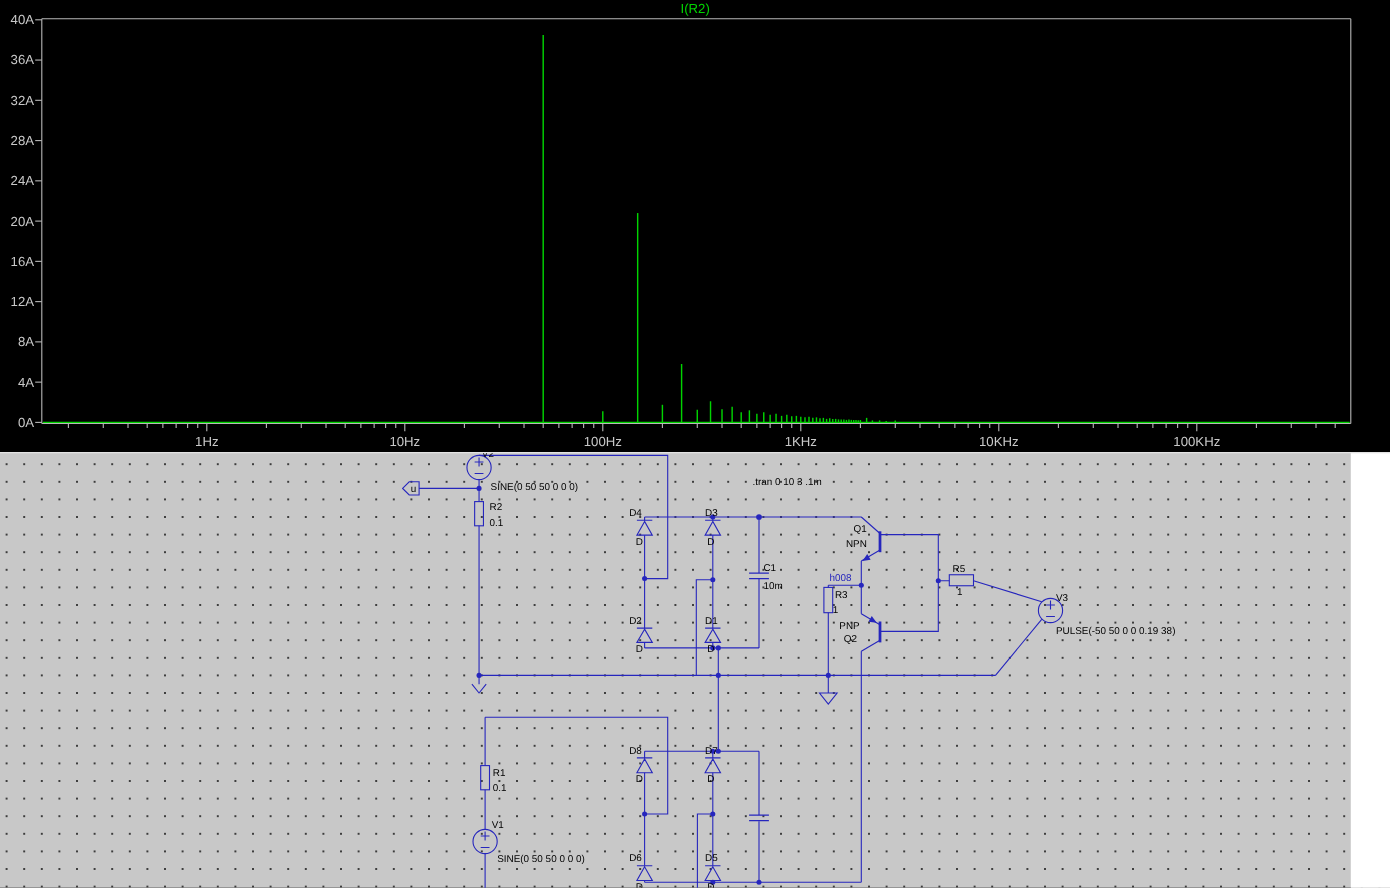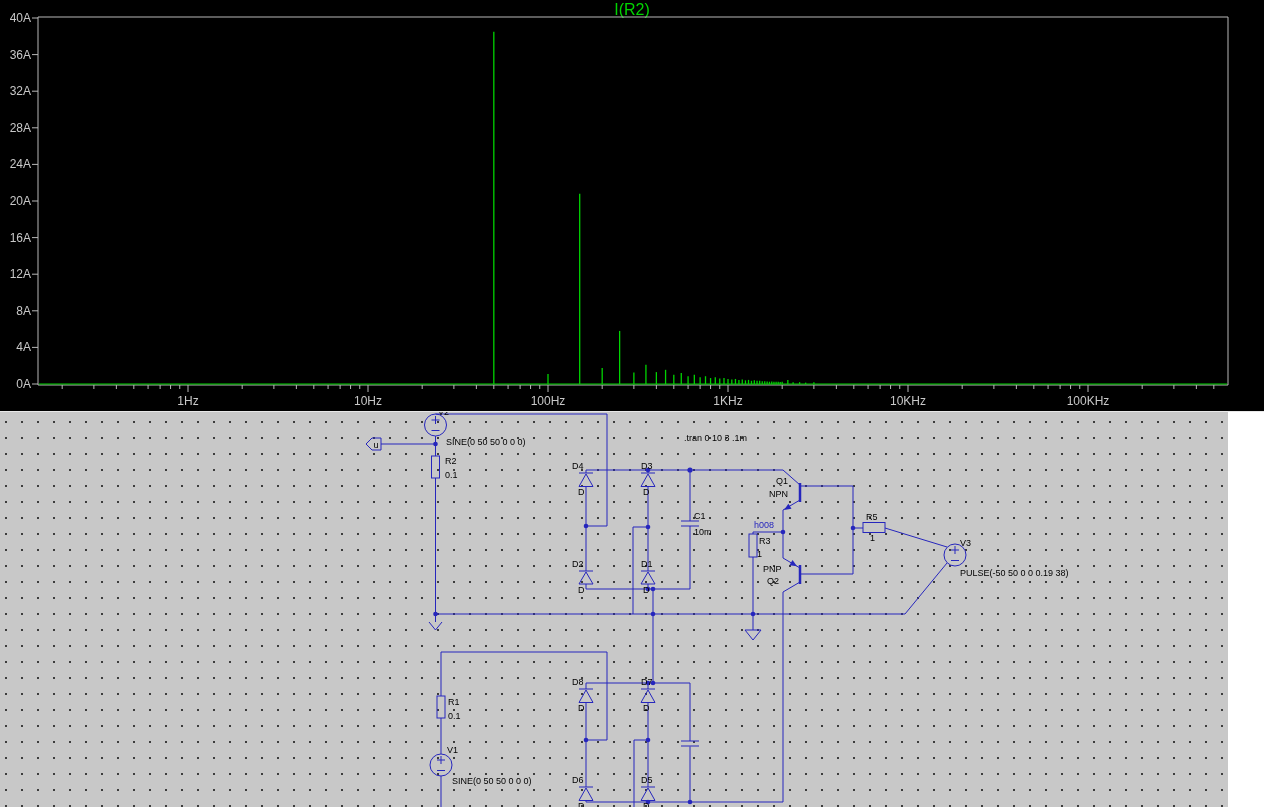--- a/index.html
+++ b/index.html
@@ -1,19 +1,19 @@
 <!DOCTYPE html>
 <html><head>
 <meta charset="utf-8">
 <style>
   html,body{margin:0;padding:0;background:#000;}
   #app{position:relative;width:1264px;height:807px;overflow:hidden;font-family:"Liberation Sans",sans-serif;}
   
   #plot-pane{position:absolute;left:0;top:0;width:1264px;height:411px;background:#000;}
-  #plot-title{position:absolute;left:0;top:1px;width:100%;text-align:center;font-size:16px;color:#00d400;}
+  #plot-title{position:absolute;left:0;top:1px;width:100%;text-align:center;font-size:12px;color:#00d400;}
   #plot-svg{position:absolute;left:0;top:0;}
   
   #schematic-pane{position:absolute;left:0;top:411px;width:1264px;height:396px;background:#c8c8c8;border-top:1px solid #e8e8e8;
     background-image:radial-gradient(circle,#3c3c3c 1px,transparent 1.4px);
     background-size:16px 16px;background-position:14px 2px;}
   #schematic-svg{position:absolute;left:0;top:0;}
   #right-strip{position:absolute;right:0;top:0;width:36px;height:396px;background:#ffffff;}
   .wire{stroke:#2626bd;fill:none;stroke-width:1;}
   .sym{stroke:#2626bd;fill:none;stroke-width:1;}
   .bar{stroke:#2626bd;stroke-width:2.5;}

